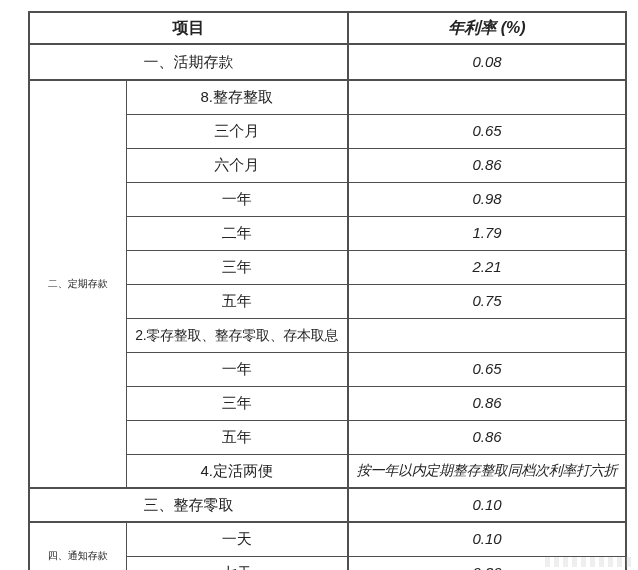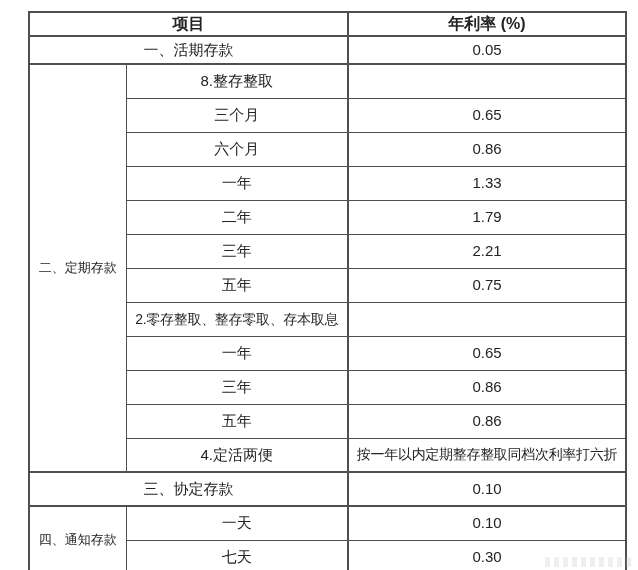--- a/index.html
+++ b/index.html
@@ -36,34 +36,34 @@
   th, td {
     border: 1px solid #4f4f4f;
     text-align: center;
     vertical-align: middle;
     padding: 0 2px;
     white-space: nowrap;
     font-size: 15px;
     line-height: 1.2;
     overflow: hidden;
   }
-  thead tr { height: 24px; }
+  thead tr { height: 32px; }
   thead th {
     font-weight: bold;
     font-size: 16px;
     border-bottom-width: 2px;
   }
   tbody tr { height: 34px; }
-  tbody tr.tall { height: 28px; }
+  tbody tr.tall { height: 36px; }
   tbody tr.section td {
     border-top-width: 2px;
     border-bottom-width: 2px;
   }
-  .rate-col { border-left-width: 2px; }
-  td.group { font-size: 13px; margin-left: 32px; }
+  .rate-col { border-left-width: 2px; font-style: italic; }
+  td.group { font-size: 10px; margin-left: 32px; }
   td.fit {
     font-size: 14px;
     letter-spacing: -0.3px;
   }
   
   .watermark-smudge {
     position: absolute;
     left: 545px;
     top: 557px;
     width: 90px;
@@ -89,38 +89,38 @@
     </colgroup>
     <thead>
         <tr>
           <th colspan="2">项目</th>
           <th colspan="1" class="rate-col">年利率 (%)</th>
         </tr>
       </thead>
     <tbody>
         <tr class="section tall">
           <td colspan="2">一、活期存款</td>
-          <td class="rate-col">0.05</td>
+          <td class="rate-col">0.08</td>
         </tr>
         <tr>
           <td rowspan="12" class="group">二、定期存款</td>
           <td>8.整存整取</td>
           <td class="rate-col"></td>
         </tr>
         <tr>
           <td>三个月</td>
           <td class="rate-col">0.65</td>
         </tr>
         <tr>
           <td>六个月</td>
           <td class="rate-col">0.86</td>
         </tr>
         <tr>
           <td>一年</td>
-          <td class="rate-col">1.33</td>
+          <td class="rate-col">0.98</td>
         </tr>
         <tr>
           <td>二年</td>
           <td class="rate-col">1.79</td>
         </tr>
         <tr>
           <td>三年</td>
           <td class="rate-col">2.21</td>
         </tr>
         <tr>
@@ -141,21 +141,21 @@
         </tr>
         <tr>
           <td>五年</td>
           <td class="rate-col">0.86</td>
         </tr>
         <tr>
           <td>4.定活两便</td>
           <td class="fit rate-col">按一年以内定期整存整取同档次利率打六折</td>
         </tr>
         <tr class="section">
-          <td colspan="2">三、协定存款</td>
+          <td colspan="2">三、整存零取</td>
           <td class="rate-col">0.10</td>
         </tr>
         <tr>
           <td rowspan="2" class="group">四、通知存款</td>
           <td>一天</td>
           <td class="rate-col">0.10</td>
         </tr>
         <tr>
           <td>七天</td>
           <td class="rate-col">0.30</td>

